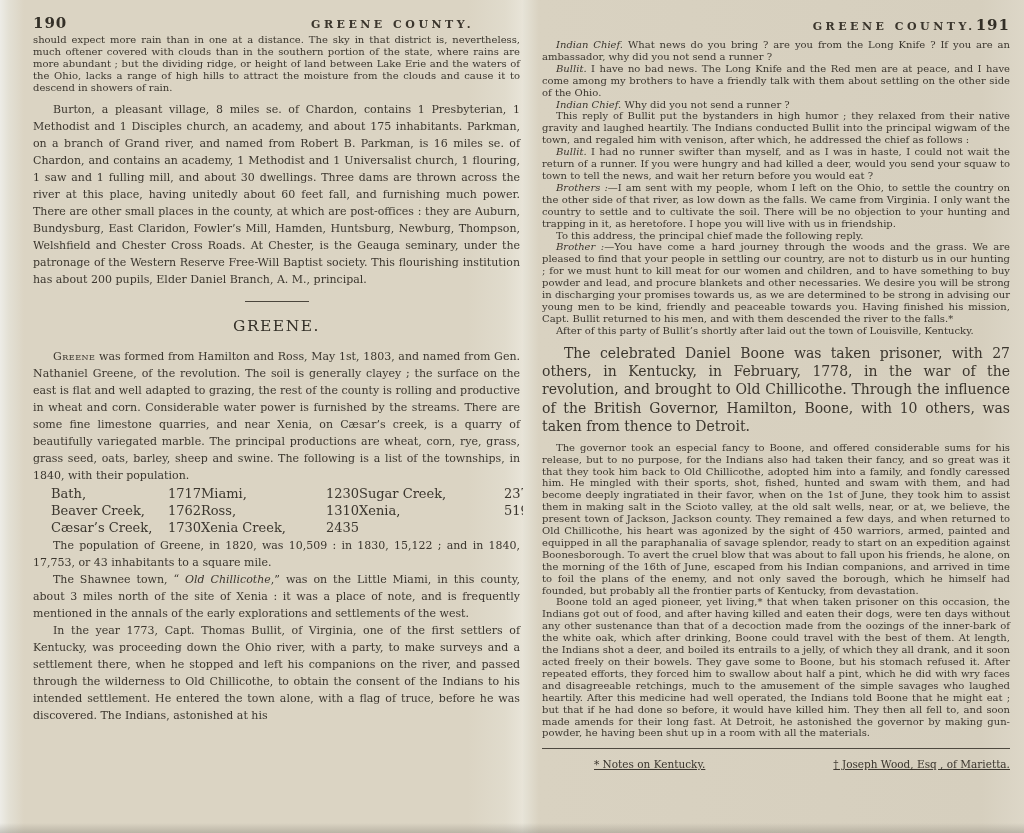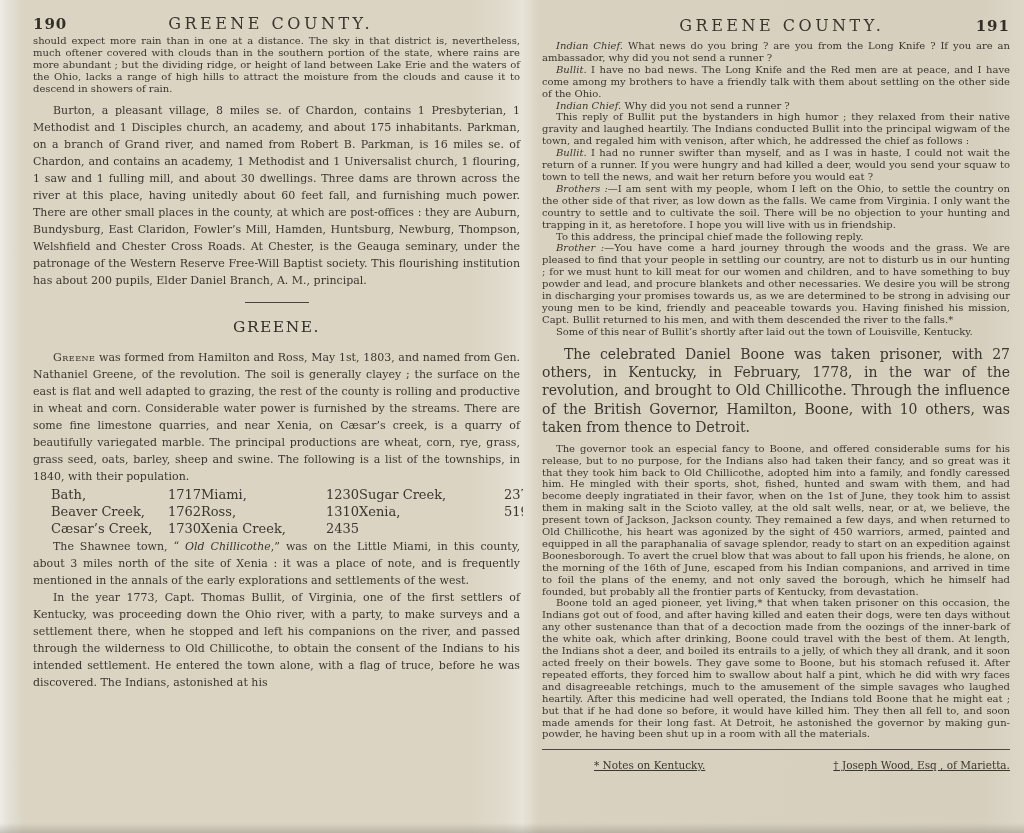--- a/index.html
+++ b/index.html
@@ -22,21 +22,21 @@
     content:"";position:absolute;left:0;right:0;bottom:0;height:10px;
     background:linear-gradient(to top,rgba(110,105,95,.30),rgba(110,105,95,0));
     pointer-events:none;
   }
   .col{position:absolute;top:0;}
   .col-left{left:33px;width:487px;padding-top:14px;}
   .col-right{left:19px;width:468px;padding-top:16px;}
 
   .header-row{display:flex;align-items:baseline;}
   .pagenum{font-size:15px;font-weight:bold;letter-spacing:1px;color:#332f27;}
-  .runhead{flex:1;text-align:center;font-size:16px;font-weight:normal;letter-spacing:3.5px;color:#3a352c;}
+  .runhead{flex:1;text-align:right;font-size:11px;font-weight:bold;letter-spacing:3.5px;color:#3a352c;}
   .hspacer{width:46px;}
 
   .txt{font-size:11px;line-height:17px;text-align:justify;}
   .txt p{margin:0;text-indent:20px;}
 
   .small{font-size:10px;line-height:11.9px;text-align:justify;}
   .small p{margin:0;text-indent:14px;}
   .small p.noindent{text-indent:0;}
 
   .intro-small{margin-top:2px;}
@@ -109,20 +109,21 @@
       <span class="num">5190</span>
       <span>Cæsar’s Creek,</span>
       <span class="num">1730</span>
       <span>Xenia Creek,</span>
       <span class="num">2435</span>
       <span></span>
       <span class="num"></span>
     </div>
 
     <div class="txt">
+      <p>The population of Greene, in 1820, was 10,509 : in 1830, 15,122 ; and in 1840, 17,753, or 43 inhabitants to a square mile.</p>
       <p><span>The Shawnee town, “ </span><i>Old Chillicothe</i><span>,” was on the Little Miami, in this county, about 3 miles north of the site of Xenia : it was a place of note, and is frequently mentioned in the annals of the early explorations and settlements of the west.</span></p>
       <p>In the year 1773, Capt. Thomas Bullit, of Virginia, one of the first settlers of Kentucky, was proceeding down the Ohio river, with a party, to make surveys and a settlement there, when he stopped and left his companions on the river, and passed through the wilderness to Old Chillicothe, to obtain the consent of the Indians to his intended settlement.  He entered the town alone, with a flag of truce, before he was discovered.  The Indians, astonished at his</p>
     </div>
   </div>
 </div>
 
 <div class="page page-right">
   <div class="col col-right">
     <div class="header-row">
       <span class="hspacer"></span>
@@ -133,21 +134,21 @@
 
     <div class="small dialogue">
       <p><i>Indian Chief. </i><span> What news do you bring ? are you from the Long Knife ?  If you are an ambassador, why did you not send a runner ?</span></p>
       <p><i>Bullit. </i><span> I have no bad news.  The Long Knife and the Red men are at peace, and I have come among my brothers to have a friendly talk with them about settling on the other side of the Ohio.</span></p>
       <p><i>Indian Chief. </i><span> Why did you not send a runner ?</span></p>
       <p><i></i><span>This reply of Bullit put the bystanders in high humor ; they relaxed from their native gravity and laughed heartily.  The Indians conducted Bullit into the principal wigwam of the town, and regaled him with venison, after which, he addressed the chief as follows :</span></p>
       <p><i>Bullit. </i><span> I had no runner swifter than myself, and as I was in haste, I could not wait the return of a runner.  If you were hungry and had killed a deer, would you send your squaw to town to tell the news, and wait her return before you would eat ?</span></p>
       <p><i>Brothers :</i><span>—I am sent with my people, whom I left on the Ohio, to settle the country on the other side of that river, as low down as the falls.  We came from Virginia.  I only want the country to settle and to cultivate the soil.  There will be no objection to your hunting and trapping in it, as heretofore.  I hope you will live with us in friendship.</span></p>
       <p><i></i><span>To this address, the principal chief made the following reply.</span></p>
       <p><i>Brother :</i><span>—You have come a hard journey through the woods and the grass.  We are pleased to find that your people in settling our country, are not to disturb us in our hunting ; for we must hunt to kill meat for our women and children, and to have something to buy powder and lead, and procure blankets and other necessaries.  We desire you will be strong in discharging your promises towards us, as we are determined to be strong in advising our young men to be kind, friendly and peaceable towards you.  Having finished his mission, Capt. Bullit returned to his men, and with them descended the river to the falls.*</span></p>
-      <p><i></i><span>Some of this near of Bullit’s shortly after laid out the town of Louisville, Kentucky.</span></p>
+      <p><i></i><span>After of this party of Bullit’s shortly after laid out the town of Louisville, Kentucky.</span></p>
     </div>
 
     <div class="rt-large boone-par" style="text-align:justify;">
       <p style="margin:0;text-indent:22px;">The celebrated Daniel Boone was taken prisoner, with 27 others, in Kentucky, in February, 1778, in the war of the revolution, and brought to Old Chillicothe.  Through the influence of the British Governor, Hamilton, Boone, with 10 others, was taken from thence to Detroit.</p>
     </div>
 
     <div class="small gov-par">
       <p>The governor took an especial fancy to Boone, and offered considerable sums for his release, but to no purpose, for the Indians also had taken their fancy, and so great was it that they took him back to Old Chillicothe, adopted him into a family, and fondly caressed him. He mingled with their sports, shot, fished, hunted and swam with them, and had become deeply ingratiated in their favor, when on the 1st of June, they took him to assist them in making salt in the Scioto valley, at the old salt wells, near, or at, we believe, the present town of Jackson, Jackson county.  They remained a few days, and when returned to Old Chillicothe, his heart was agonized by the sight of 450 warriors, armed, painted and equipped in all the paraphanalia of savage splendor, ready to start on an expedition against Boonesborough.  To avert the cruel blow that was about to fall upon his friends, he alone, on the morning of the 16th of June, escaped from his Indian companions, and arrived in time to foil the plans of the enemy, and not only saved the borough, which he himself had founded, but probably all the frontier parts of Kentucky, from devastation.</p>
       <p>Boone told an aged pioneer, yet living,* that when taken prisoner on this occasion, the Indians got out of food, and after having killed and eaten their dogs, were ten days without any other sustenance than that of a decoction made from the oozings of the inner-bark of the white oak, which after drinking, Boone could travel with the best of them.  At length, the  Indians shot a deer, and boiled its entrails to a jelly, of which they all drank, and it soon acted freely on their bowels.  They gave some to Boone, but his stomach refused it.  After repeated efforts, they forced him to swallow about half a pint, which he did with wry faces and disagreeable retchings, much to the amusement of the simple savages who laughed heartily.  After this medicine had well operated, the Indians told Boone that he might eat ; but that if he had done so before, it would have killed him.  They then all fell to, and soon made amends for their long fast.  At Detroit, he astonished the governor by making gun-powder, he having been shut up in a room with all the materials.</p>
     </div>

